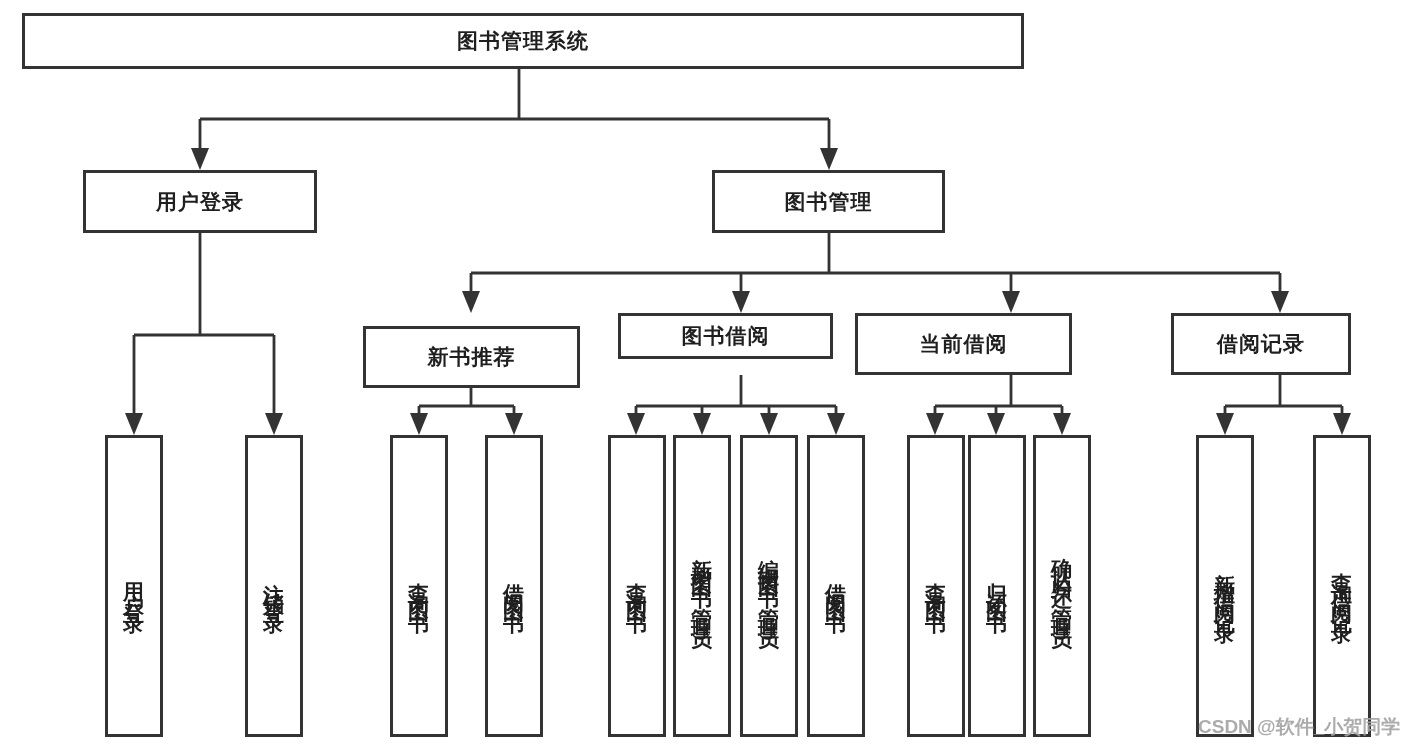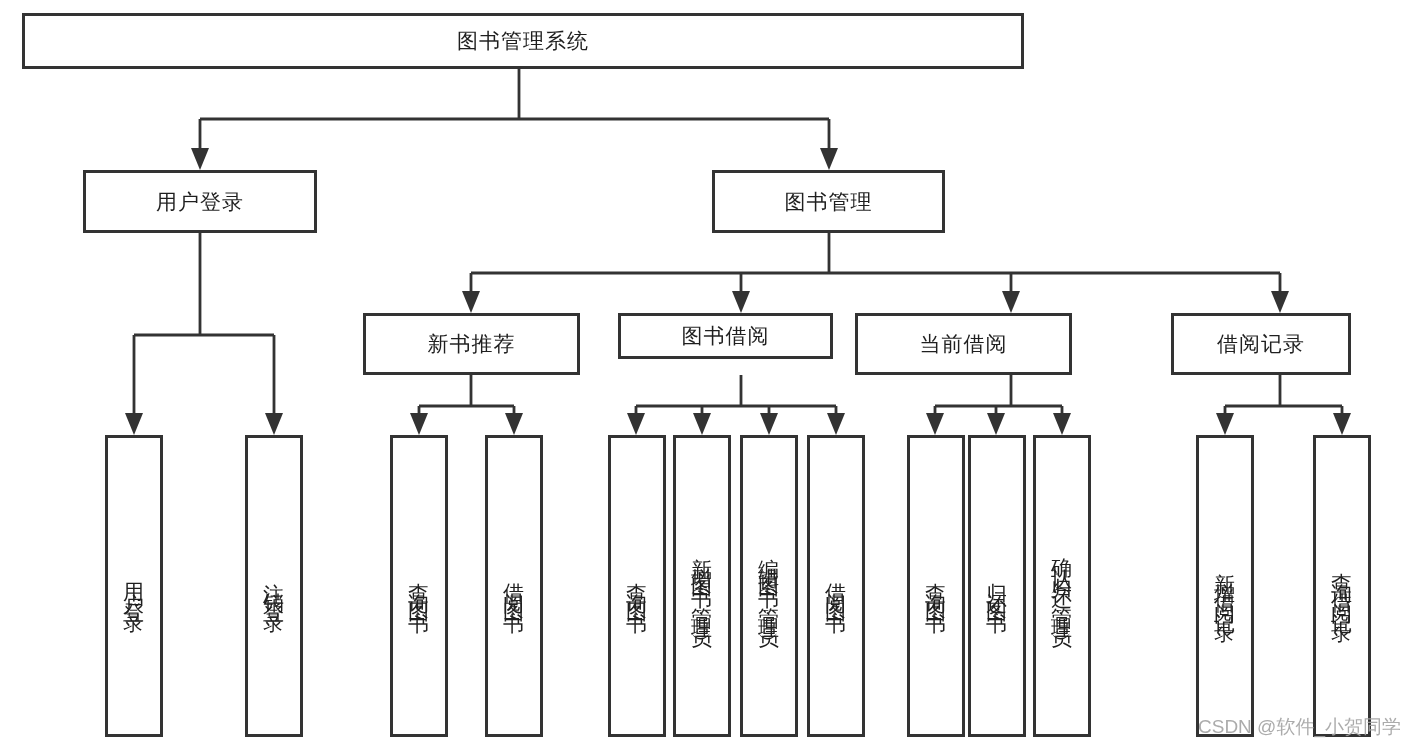--- a/index.html
+++ b/index.html
@@ -7,20 +7,21 @@
     padding: 0;
     background: #ffffff;
     font-family: "Liberation Sans", sans-serif;
   }
   #stage {
     position: relative;
     width: 1405px;
     height: 747px;
     background: #ffffff;
     overflow: hidden;
+    font-weight: bold;
   }
   svg.connectors {
     position: absolute;
     left: 0;
     top: 0;
     width: 1405px;
     height: 747px;
     pointer-events: none;
   }
   .box {
@@ -106,21 +107,21 @@
     <span class="hlabel">图书管理系统</span>
   </div>
 
   <div class="box" style="left:83px; top:170px; width:234px; height:63px;">
     <span class="hlabel">用户登录</span>
   </div>
   <div class="box" style="left:712px; top:170px; width:233px; height:63px;">
     <span class="hlabel">图书管理</span>
   </div>
 
-  <div class="box" style="left:363px; top:313px; width:217px; height:62px;">
+  <div class="box" style="left:363px; top:326px; width:217px; height:62px;">
     <span class="hlabel">新书推荐</span>
   </div>
   <div class="box" style="left:618px; top:313px; width:215px; height:46px;text-align:right;">
     <span class="hlabel">图书借阅</span>
   </div>
   <div class="box" style="left:855px; top:313px; width:217px; height:62px;">
     <span class="hlabel">当前借阅</span>
   </div>
   <div class="box" style="left:1171px; top:313px; width:180px; height:62px;">
     <span class="hlabel">借阅记录</span>

